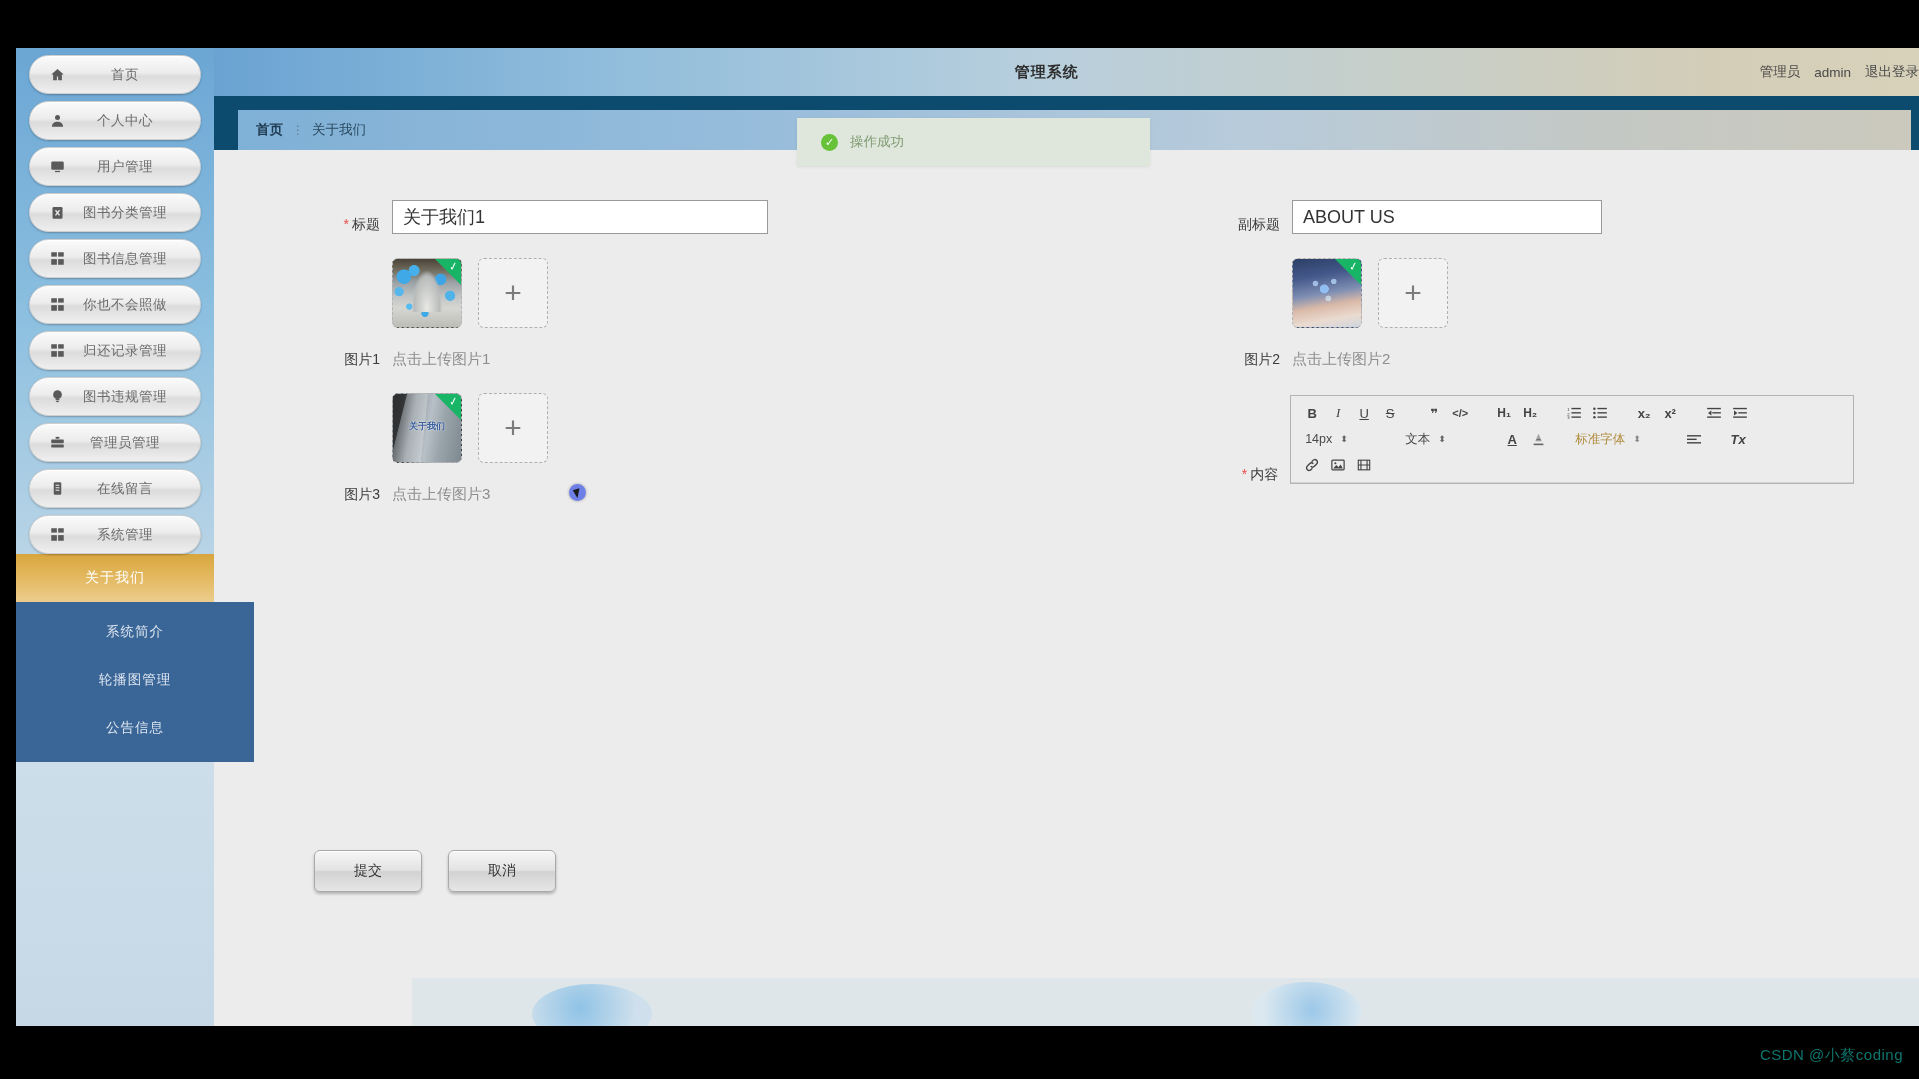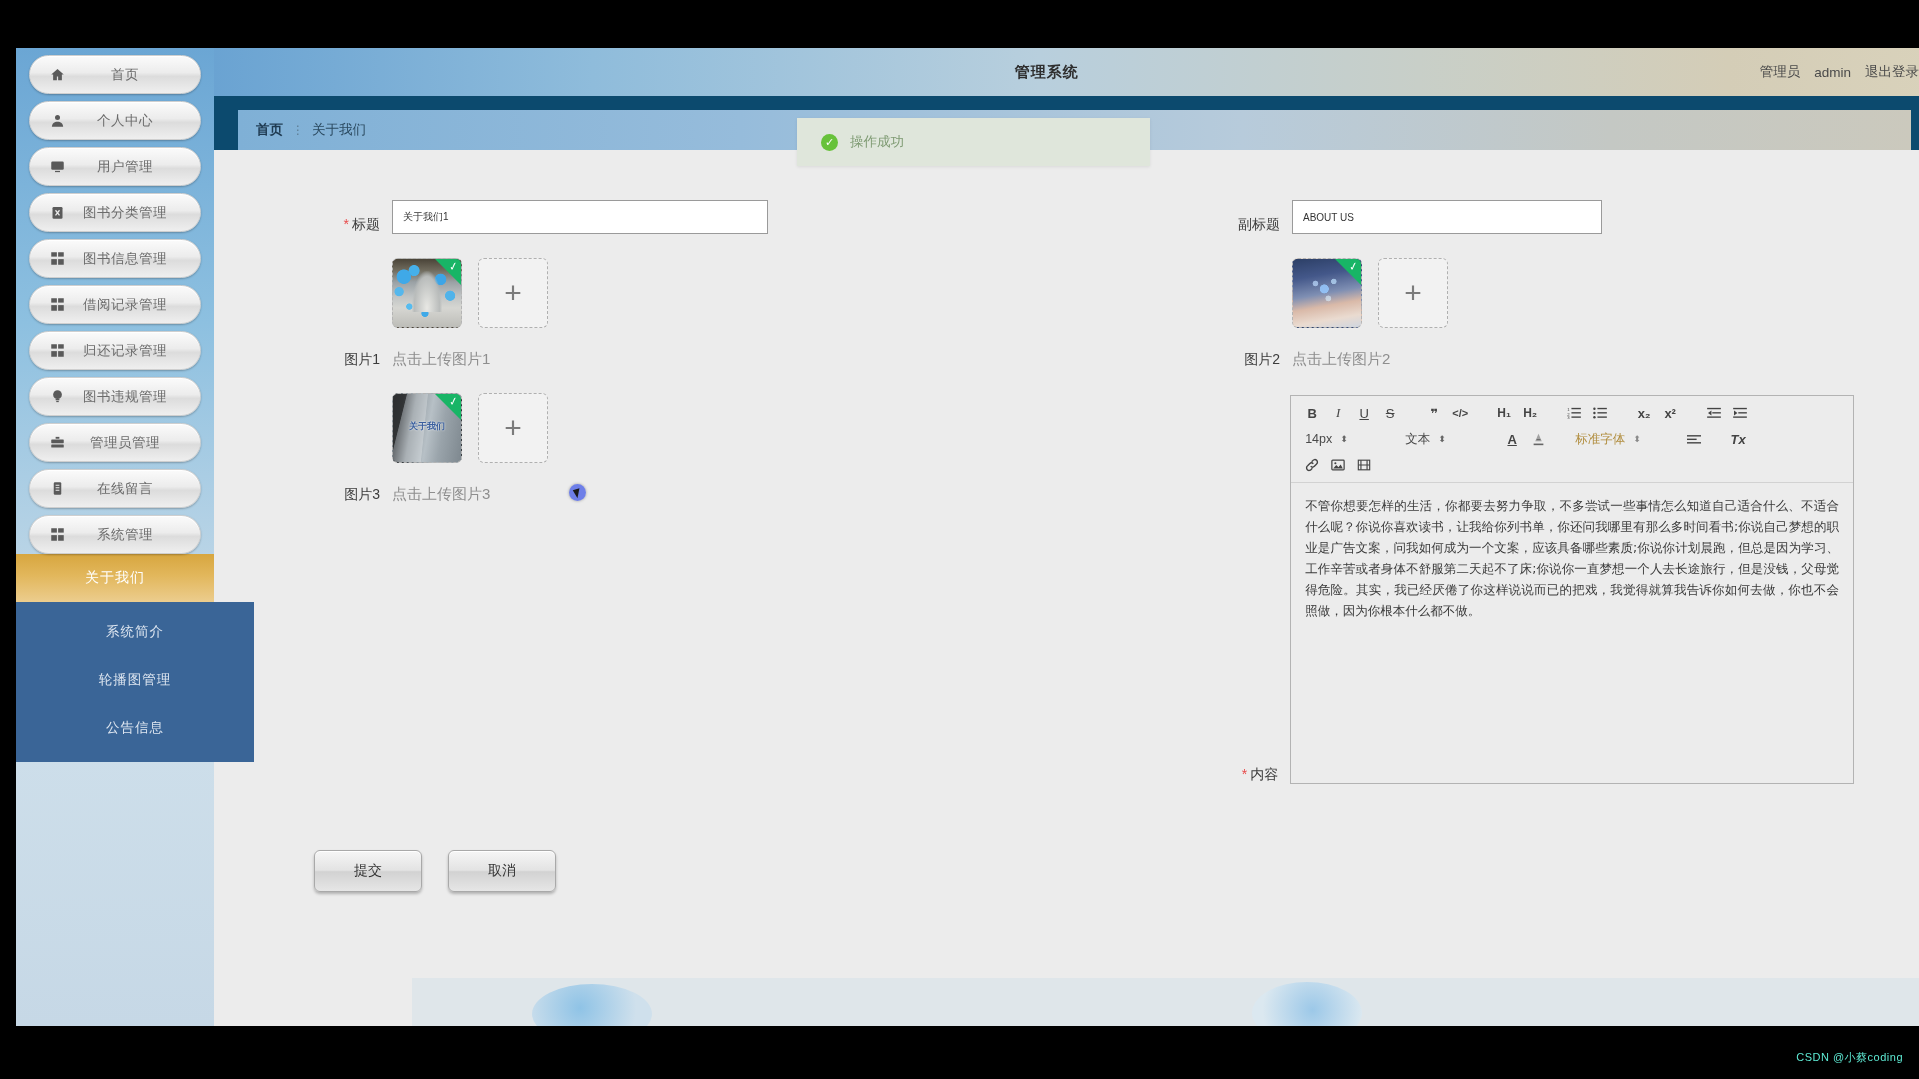--- a/index.html
+++ b/index.html
@@ -84,21 +84,21 @@
   .col-right { position: absolute; left: 1000px; top: 50px; width: 640px; }
 
   .frow { display: flex; align-items: flex-end; margin-bottom: 24px; }
   .flabel {
     width: 78px; text-align: right; padding-right: 12px; padding-top: 8px;
     font-size: 14px; color: #3c3c3c; white-space: nowrap;
   }
   .flabel .req { color: #e84a4a; margin-right: 3px; }
   .ftext {
     width: 376px; height: 34px; border: 1px solid #9a9a9a; background: #fff;
-    font-size: 10px; color: #333; padding: 0 10px; outline: none;
+    font-size: 18px; color: #333; padding: 0 10px; outline: none;
     font-family: "Liberation Sans", sans-serif;
   }
   .col-right .ftext { width: 310px; }
 
   
   .upload-wrap { display: flex; gap: 16px; }
   .thumb {
     position: relative; width: 70px; height: 70px; border-radius: 6px;
     overflow: hidden; border: 1px dashed #b4b4b4; cursor: pointer;
   }
@@ -221,21 +221,21 @@
   }
   #cursor .arrow {
     position: absolute; left: 5px; top: 5px; width: 0; height: 0;
     border-left: 2px solid transparent; border-right: 5px solid transparent;
     border-top: 9px solid #1b1b1b; transform: rotate(-18deg);
   }
 
   
   #wm {
     position: absolute; right: 16px; bottom: 14px; z-index: 40;
-    font-size: 11px; color: #5eead4; letter-spacing: .5px;
+    font-size: 15px; color: #0f766e; letter-spacing: .5px;
   }
   
   svg { display: block; }
 </style>
 </head>
 <body>
 
 <div id="screen">
 
   <div id="app">
@@ -295,21 +295,21 @@
 
       <div class="side-btn">
         <span class="ico">
           <svg width="15" height="15" viewBox="0 0 24 24" fill="#5a5a5a">
               <rect x="2" y="2" width="9" height="7"></rect>
               <rect x="13" y="2" width="9" height="7"></rect>
               <rect x="2" y="13" width="9" height="9"></rect>
               <rect x="13" y="13" width="9" height="9"></rect>
             </svg>
         </span>
-        <span class="lbl">借阅记录管理</span>
+        <span class="lbl">你也不会照做</span>
       </div>
 
       <div class="side-btn">
         <span class="ico">
           <svg width="15" height="15" viewBox="0 0 24 24" fill="#5a5a5a">
               <rect x="2" y="2" width="9" height="7"></rect>
               <rect x="13" y="2" width="9" height="7"></rect>
               <rect x="2" y="13" width="9" height="9"></rect>
               <rect x="13" y="13" width="9" height="9"></rect>
             </svg>
@@ -573,21 +573,20 @@
                 </div>
                 <div class="ebtn">
                   <svg width="14" height="14" viewBox="0 0 16 16" fill="none" stroke="#444" stroke-width="1.3">
                       <rect x="1.5" y="2.5" width="13" height="11"></rect>
                       <path d="M4.5 2.5v11M11.5 2.5v11M1.5 8h13"></path>
                     </svg>
                 </div>
               </div>
             </div>
 
-            <div id="earea">不管你想要怎样的生活，你都要去努力争取，不多尝试一些事情怎么知道自己适合什么、不适合什么呢？你说你喜欢读书，让我给你列书单，你还问我哪里有那么多时间看书;你说自己梦想的职业是广告文案，问我如何成为一个文案，应该具备哪些素质;你说你计划晨跑，但总是因为学习、工作辛苦或者身体不舒服第二天起不了床;你说你一直梦想一个人去长途旅行，但是没钱，父母觉得危险。其实，我已经厌倦了你这样说说而已的把戏，我觉得就算我告诉你如何去做，你也不会照做，因为你根本什么都不做。</div>
           </div>
         </div>
       </section>
 
       <div id="actions">
         <button class="abtn">提交</button>
         <button class="abtn">取消</button>
       </div>
 
       <div id="footband">

